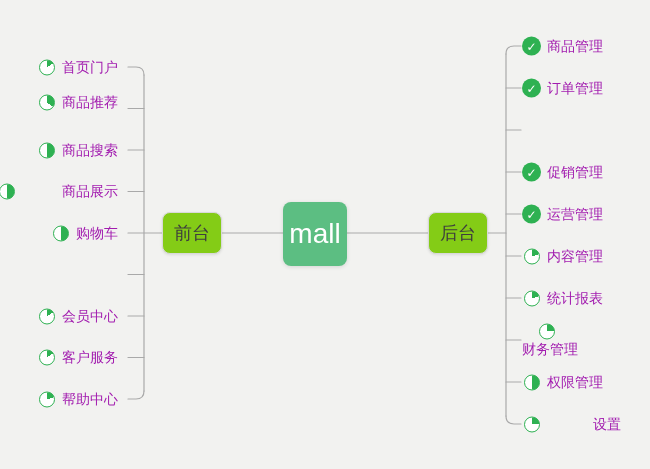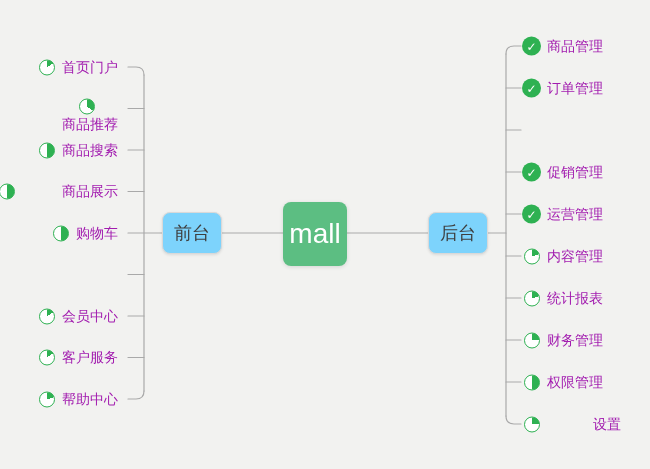--- a/index.html
+++ b/index.html
@@ -16,21 +16,21 @@
   #connector-svg{position:absolute;left:0;top:0;}
 
   .node-box{
     position:absolute;
     display:flex;align-items:center;justify-content:center;
     border-radius:8px;
     box-sizing:border-box;
   }
   #node-front,#node-back{
     left:162px;top:212px;width:60px;height:42px;
-    background:#7dd3fc;
+    background:#84cc16;
     border:1px solid #d9d9d9;
     box-shadow:0 1px 3px rgba(0,0,0,0.10);
     font-size:18px;color:#3e3e3e;
   }
   #node-back{left:428px;}
   #node-root{
     left:283px;top:202px;width:64px;height:64px;
     background:#5cbe82;
     box-shadow:0 1px 4px rgba(0,0,0,0.12);
     font-size:28px;color:#ffffff;
@@ -100,21 +100,21 @@
   <div id="node-root" class="node-box">mall</div>
 
   <div id="node-back" class="node-box">后台</div>
 
 <div class="item left" style="top: 67px;">
       <span class="icon-wrap">
         <span class="icon-pie" style="background: conic-gradient(rgb(46, 177, 82) 0deg, rgb(46, 177, 82) 15%, rgb(255, 255, 255) 15%, rgb(255, 255, 255) 100%);"></span>
       </span>
       <span class="item-label">首页门户</span>
     </div>
-    <div class="item left" style="top: 115px; flex-direction: column;">
+    <div class="item left" style="top: 102px;">
       <span class="icon-wrap">
         <span class="icon-pie" style="background: conic-gradient(rgb(46, 177, 82) 0deg, rgb(46, 177, 82) 35%, rgb(255, 255, 255) 35%, rgb(255, 255, 255) 100%);"></span>
       </span>
       <span class="item-label">商品推荐</span>
     </div>
     <div class="item left" style="top: 150px;">
       <span class="icon-wrap">
         <span class="icon-pie" style="background: conic-gradient(rgb(46, 177, 82) 0deg, rgb(46, 177, 82) 50%, rgb(255, 255, 255) 50%, rgb(255, 255, 255) 100%);"></span>
       </span>
       <span class="item-label">商品搜索</span>
@@ -178,21 +178,21 @@
         <span class="icon-pie" style="background: conic-gradient(rgb(46, 177, 82) 0deg, rgb(46, 177, 82) 20%, rgb(255, 255, 255) 20%, rgb(255, 255, 255) 100%);"></span>
       </span>
       <span class="item-label">内容管理</span>
     </div>
     <div class="item right" style="top: 298px;">
       <span class="icon-wrap">
         <span class="icon-pie" style="background: conic-gradient(rgb(46, 177, 82) 0deg, rgb(46, 177, 82) 20%, rgb(255, 255, 255) 20%, rgb(255, 255, 255) 100%);"></span>
       </span>
       <span class="item-label">统计报表</span>
     </div>
-    <div class="item right" style="top: 340px;">
+    <div class="item right" style="top: 340px; flex-direction: column;">
       <span class="icon-wrap">
         <span class="icon-pie" style="background: conic-gradient(rgb(46, 177, 82) 0deg, rgb(46, 177, 82) 25%, rgb(255, 255, 255) 25%, rgb(255, 255, 255) 100%);"></span>
       </span>
       <span class="item-label">财务管理</span>
     </div>
     <div class="item right" style="top: 382px;">
       <span class="icon-wrap">
         <span class="icon-pie" style="background: conic-gradient(rgb(46, 177, 82) 0deg, rgb(46, 177, 82) 50%, rgb(255, 255, 255) 50%, rgb(255, 255, 255) 100%);"></span>
       </span>
       <span class="item-label">权限管理</span>

